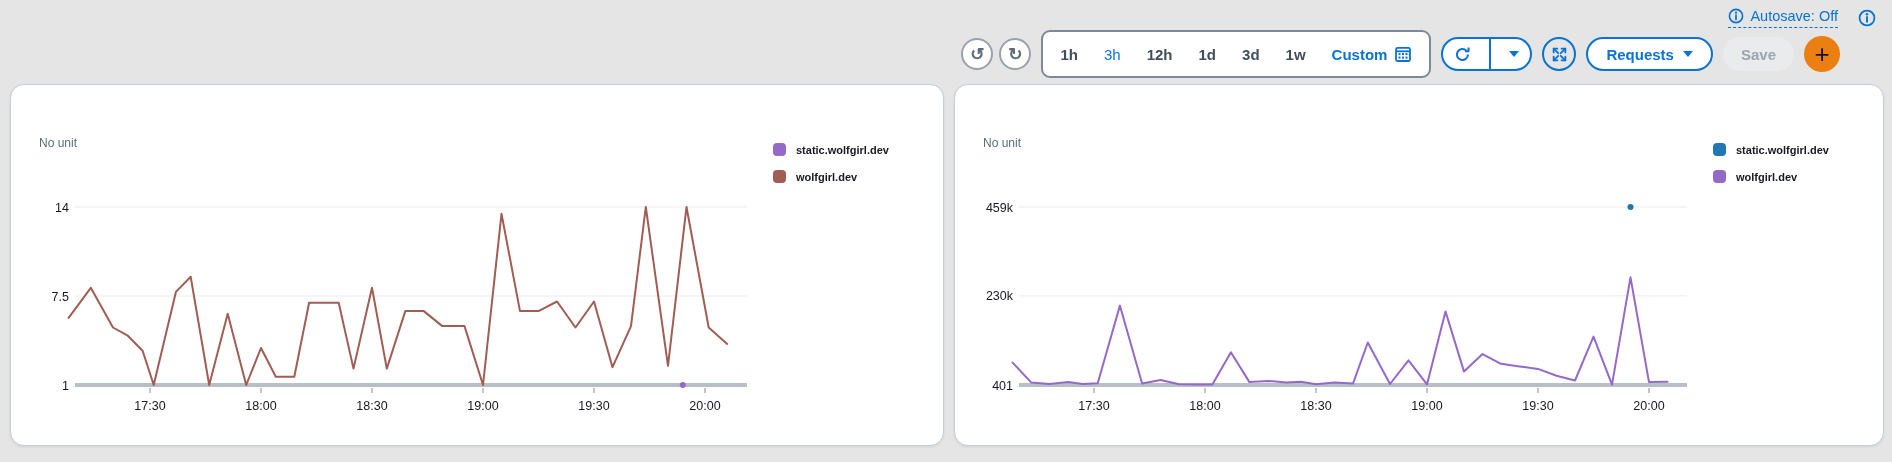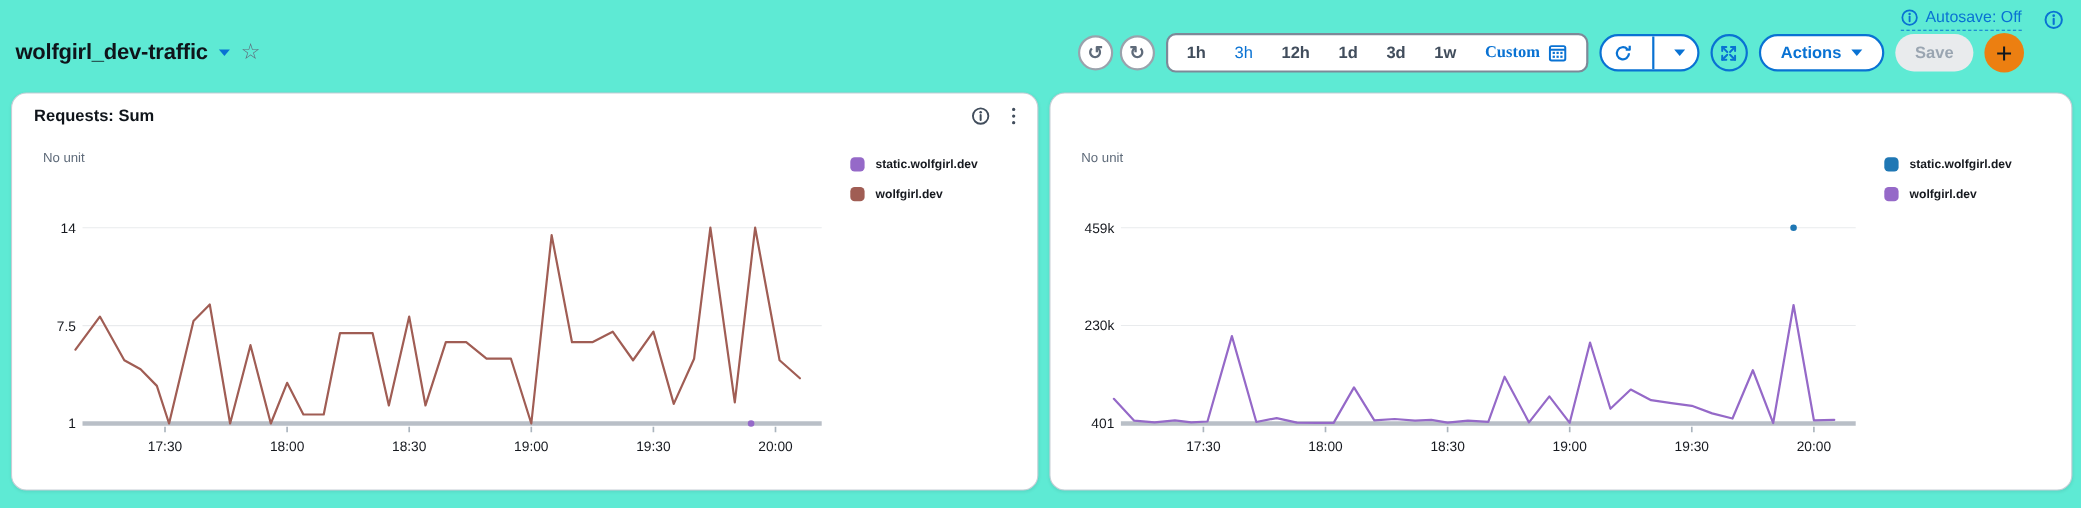--- a/index.html
+++ b/index.html
@@ -3,21 +3,21 @@
 <meta charset="utf-8">
 <style>
   :root{
     --accent:#0972d3; --add-button:#ec7f11; --text-dark:#0f141a; --text-gray:#5f6b7a;
     --border-gray:#7d8998; --disabled-bg:#e9ebed; --disabled-text:#9aa5b1;
     --gridline:#e9ebed; --baseline:#b9bfc7; --panel-border:#c6cdd5;
   }
   *{margin:0;padding:0;box-sizing:border-box;}
   html,body{background:#fff;}
   body{font-family:"Liberation Sans",sans-serif;color:var(--text-dark);}
-  .page{position:relative;width:1892px;height:462px;background:#5eead4;overflow:hidden;}
+  .page{position:relative;width:1892px;height:462px;background:#e5e5e5;overflow:hidden;}
 
   
   .autosave-row{position:absolute;top:8px;right:16px;display:flex;align-items:center;gap:20px;color:var(--accent);}
   .autosave{display:flex;align-items:center;gap:6px;border-bottom:1px dashed var(--accent);padding-bottom:3px;cursor:pointer;font-size:14.5px;}
   .info-icon{display:inline-flex;width:16px;height:16px;color:var(--accent);}
   .info-icon svg{width:100%;height:100%;}
   .info-icon.dark{color:#414d5c;width:17px;height:17px;cursor:pointer;}
 
   
   .toolbar-row{position:absolute;top:30px;left:14px;right:52px;display:flex;align-items:center;}
@@ -29,24 +29,24 @@
   .spacer{flex:1;}
   .controls{display:flex;align-items:center;gap:10px;}
   button{appearance:none;background:none;border:none;font:inherit;color:inherit;cursor:pointer;}
 
   .circle-btn{width:32px;height:32px;border-radius:50%;display:flex;align-items:center;justify-content:center;cursor:pointer;flex:0 0 auto;}
   .circle-btn.gray{border:2px solid #9aa2ac;color:var(--text-gray);font-size:17px;font-weight:700;background:#fff;}
   .circle-btn.gray + .circle-btn.gray{margin-left:-4px;}
   .circle-btn.blue{width:34px;height:34px;border:2px solid var(--accent);color:var(--accent);}
   .circle-btn.orange{width:36px;height:36px;background:var(--add-button);color:#10171f;font-size:26px;font-weight:400;line-height:1;border:none;}
 
-  .segmented{display:flex;align-items:flex-end;border:2px solid var(--border-gray);border-radius:9px;height:36px;padding:0 4px;background:#fff;}
+  .segmented{display:flex;align-items:flex-end;border:2px solid var(--border-gray);border-radius:9px;height:48px;padding:0 4px;background:#fff;}
   .seg{padding:0 13px;font-size:15px;font-weight:600;color:#414d5c;height:100%;display:flex;align-items:center;gap:7px;}
   .seg.selected{color:var(--accent);font-weight:400;}
-  .seg.custom{color:var(--accent);font-family:Liberation Serif, serif;}
+  .seg.custom{color:var(--accent);}
   .seg .cal-icon{width:18px;height:18px;display:inline-flex;}
   .seg .cal-icon svg{width:100%;height:100%;}
 
   .outline-box{display:flex;align-items:center;gap:10px;border:2px solid var(--border-gray);border-radius:9px;height:36px;padding:0 15px;font-size:15px;font-weight:600;color:#414d5c;cursor:pointer;background:#fff;}
   .outline-box .caret{color:var(--accent);}
 
   .pill{display:flex;align-items:center;gap:9px;height:34px;border-radius:18px;padding:0 18px;font-size:15px;font-weight:700;}
   .pill.blue{border:2px solid var(--accent);color:var(--accent);background:#fff;}
   .pill.disabled{background:var(--disabled-bg);color:var(--disabled-text);cursor:default;}
   .split{padding:0;overflow:hidden;}
@@ -94,25 +94,20 @@
     <span class="info-icon" style="width:18px;height:18px">
       <svg viewBox="0 0 16 16">
           <circle cx="8" cy="8" r="6.6" fill="none" stroke="currentColor" stroke-width="1.6"></circle>
           <circle cx="8" cy="4.7" r="1.1" fill="currentColor"></circle>
           <path d="M8 7.1v4.3" stroke="currentColor" stroke-width="1.7" stroke-linecap="round"></path>
         </svg>
     </span>
   </div>
 
   <div class="toolbar-row">
-    <div class="title-group">
-      <h1>wolfgirl_dev-traffic</h1>
-      <span class="caret blue"></span>
-      <span class="star">☆</span>
-    </div>
     <div class="spacer"></div>
     <div class="controls">
       <button class="circle-btn gray">
           <span>↺</span>
         </button>
       <button class="circle-btn gray">
           <span>↻</span>
         </button>
 
       <div class="segmented">
@@ -167,21 +162,21 @@
               <path d="M13.5 2.5L9.2 6.8"></path>
             <path d="M2.5 10v3.5H6"></path>
               <path d="M2.5 13.5l4.3-4.3"></path>
             <path d="M10 13.5h3.5V10"></path>
               <path d="M13.5 13.5L9.2 9.2"></path>
           </svg>
         </span>
       </button>
 
       <button class="pill blue">
-        <span>Actions</span>
+        <span>Requests</span>
         <span class="caret blue"></span>
       </button>
 
       <button class="pill disabled">Save</button>
 
       <button class="circle-btn orange">+</button>
     </div>
   </div>
 
   <section class="panel left">
@@ -201,37 +196,20 @@
         <text x="361" y="325" class="xtick" text-anchor="middle">18:30</text>
         <line x1="472" y1="303" x2="472" y2="308" stroke="#aab4bd" stroke-width="1.5"></line>
         <text x="472" y="325" class="xtick" text-anchor="middle">19:00</text>
         <line x1="583" y1="303" x2="583" y2="308" stroke="#aab4bd" stroke-width="1.5"></line>
         <text x="583" y="325" class="xtick" text-anchor="middle">19:30</text>
         <line x1="694" y1="303" x2="694" y2="308" stroke="#aab4bd" stroke-width="1.5"></line>
         <text x="694" y="325" class="xtick" text-anchor="middle">20:00</text>
         <circle cx="671.8" cy="300.0" r="3" fill="#9569c8"></circle>
         <polyline points="57.6,232.9 79.8,202.8 102.0,242.5 116.8,250.7 131.6,265.8 142.7,300.0 164.9,206.9 179.7,191.8 198.2,300.0 216.7,228.8 235.2,300.0 250.0,263.0 264.8,291.8 283.3,291.8 298.1,217.8 327.7,217.8 342.5,283.6 361.0,202.8 375.8,283.6 394.3,226.1 412.8,226.1 431.3,241.1 453.5,241.1 472.0,300.0 490.5,128.8 509.0,226.1 527.5,226.1 546.0,216.5 564.5,242.5 583.0,216.5 601.5,282.2 620.0,241.1 634.8,122.0 657.0,280.8 675.5,122.0 697.7,242.5 716.2,258.9" fill="none" stroke="#a05d54" stroke-width="2" stroke-linejoin="round" stroke-linecap="round"></polyline>
       </svg>
-    <div class="panel-header">
-      <h2>Requests: Sum</h2>
-      <div class="panel-icons">
-        <span class="info-icon dark">
-          <svg viewBox="0 0 16 16">
-              <circle cx="8" cy="8" r="6.6" fill="none" stroke="currentColor" stroke-width="1.6"></circle>
-              <circle cx="8" cy="4.7" r="1.1" fill="currentColor"></circle>
-              <path d="M8 7.1v4.3" stroke="currentColor" stroke-width="1.7" stroke-linecap="round"></path>
-            </svg>
-        </span>
-        <span class="kebab">
-            <i></i>
-            <i></i>
-            <i></i>
-          </span>
-      </div>
-    </div>
     <div class="legend">
         <div class="legend-item">
           <span class="legend-swatch" style="background: rgb(149, 105, 200);"></span>
           <span class="legend-label">static.wolfgirl.dev</span>
         </div>
         <div class="legend-item">
           <span class="legend-swatch" style="background: rgb(160, 93, 84);"></span>
           <span class="legend-label">wolfgirl.dev</span>
         </div>
       </div>

